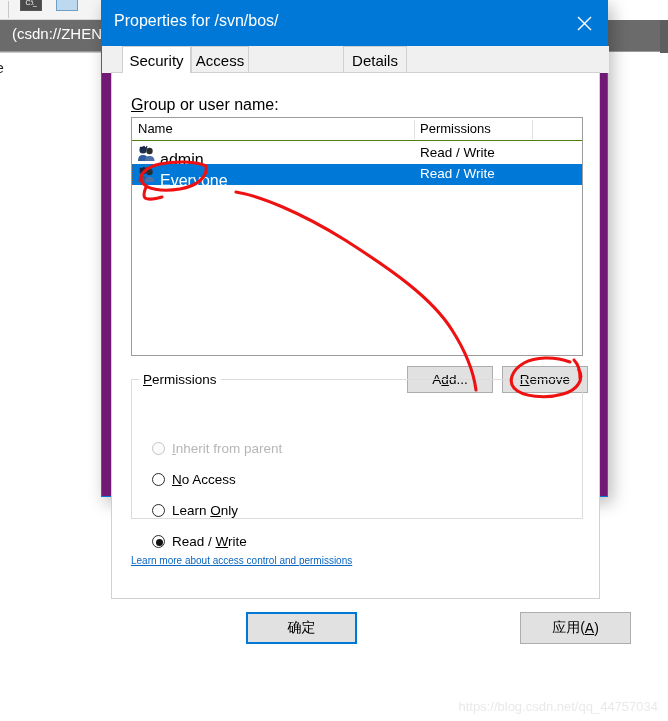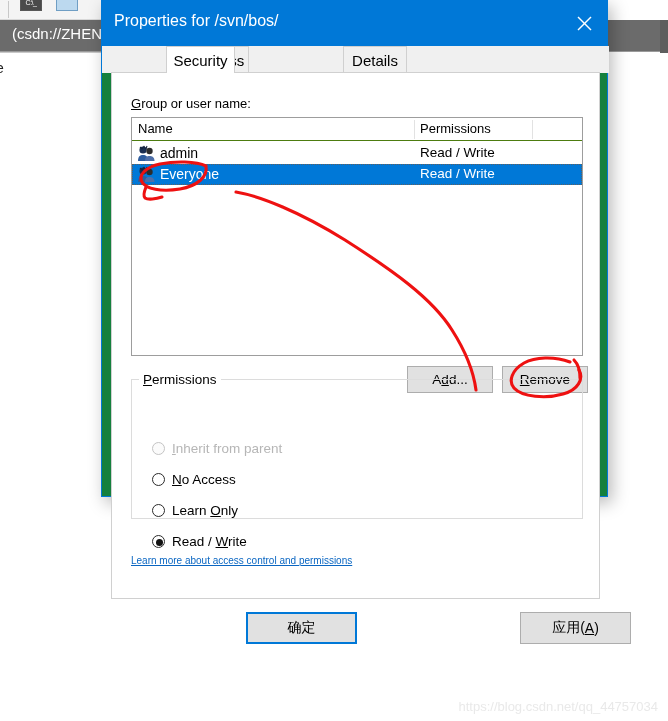--- a/index.html
+++ b/index.html
@@ -48,21 +48,21 @@
   .bg-page-divider {
     position: absolute; left: 0; top: 52px; width: 300px; height: 1px; background: #c9c9c9;
   }
   .bg-right-stripe {
     position: absolute; left: 660px; top: 20px; width: 8px; height: 33px; background: #5e5e5e;
   }
 
   
   #dialog {
     position: absolute; left: 101px; top: 0px; width: 507px; height: 497px;
-    background: #15803d;
+    background: #701a75;
     border: 1px solid #0078d7;
     border-top: none;
     box-shadow: 4px 6px 16px rgba(0,0,0,0.28);
     text-decoration: underline;
   }
   .titlebar {
     position: relative; height: 46px; background: #0078d7; color: #ffffff;
   }
   .titlebar-text {
     position: absolute; left: 12px; top: 12px;
@@ -95,21 +95,21 @@
   .tab.active { background: #ffffff; border-color: #d0d0d0; z-index: 3; }
 
   
   .tabpage {
     position: absolute; left: 9px; top: 72px; width: 489px; height: 527px;
     background: #ffffff; border: 1px solid #d0d0d0;
   }
 
   .field-label {
     position: absolute; left: 19px; top: 23px;
-    font-size: 13px; color: #000000; text-align: right;
+    font-size: 16px; color: #000000; text-align: right;
   }
   .acc { text-decoration: underline; }
 
   
   .listview {
     position: absolute; left: 19px; top: 44px; width: 452px; height: 239px;
     background: #ffffff; border: 1px solid #9d9d9d;
   }
   .lv-header {
     position: relative; height: 23px; background: #ffffff;
@@ -122,21 +122,21 @@
   .lv-col.c2 { left: 288px; }
   .lv-divider { position: absolute; top: 2px; width: 1px; height: 19px; background: #e2e2e2; }
 
   .lv-row {
     position: absolute; left: 0; width: 450px; height: 21px;
   }
   .lv-row.r1 { top: 25px; }
   .lv-row.r2 { top: 46px; }
   .lv-row.selected { background: #0078d7; outline: 1px dotted #5f5f5f; outline-offset: -1px; }
   .lv-name {
-    position: absolute; left: 28px; top: 2px; font-size: 14px; color: #000000; white-space: nowrap;
+    position: absolute; left: 28px; top: 8px; font-size: 16px; color: #000000; white-space: nowrap;
   }
   .lv-perm {
     position: absolute; left: 288px; top: 2px; font-size: 13.5px; color: #000000; white-space: nowrap;
   }
   .lv-row.selected .lv-name, .lv-row.selected .lv-perm { color: #ffffff; }
 
   .user-icon {
     position: absolute; left: 5px; top: 2px; width: 19px; height: 17px;
   }
 
@@ -233,21 +233,21 @@
         <svg width="15" height="15" viewBox="0 0 15 15" aria-hidden="true">
           <line x1="1" y1="1" x2="14" y2="14" stroke="#ffffff" stroke-width="1.4"></line>
           <line x1="14" y1="1" x2="1" y2="14" stroke="#ffffff" stroke-width="1.4"></line>
         </svg>
       </div>
     </div>
 
     <div class="tabstrip"></div>
     <div class="tabstrip-line"></div>
 
-    <div class="tab active" style="left:20px; width:69px;margin-left:44px;">
+    <div class="tab active" style="left:20px; width:69px;">
       <span>Security</span>
     </div>
     <div class="tab" style="left:89px; width:58px;">
       <span>Access</span>
     </div>
     <div class="tab" style="left:241px; width:64px;">
       <span>Details</span>
     </div>
 
     <div class="tabpage">

